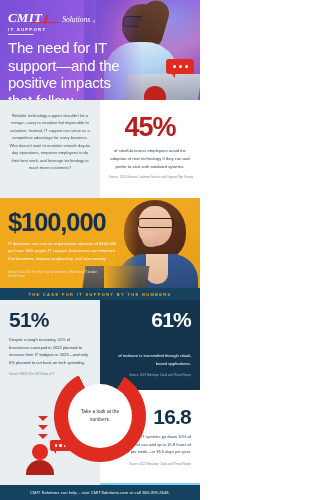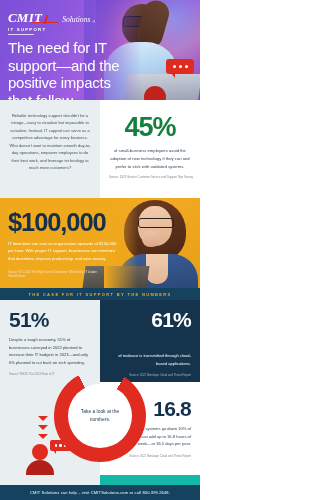--- a/index.html
+++ b/index.html
@@ -96,21 +96,21 @@
   .intro-left{
     width:100px;background:#e9eef1;padding:12px 9px 8px;box-sizing:border-box;
   }
   .intro-left p{
     margin:0;font-size:4.05px;line-height:1.85;color:#3f5360;text-align:center;
   }
   .intro-right{
     width:100px;background:#ffffff;padding:8px 7px 6px;box-sizing:border-box;text-align:center;
   }
   .stat-big{
-    font-size:27px;font-weight:700;color:#15803d;line-height:1;letter-spacing:-1px;margin:6px 0 6px;
+    font-size:27px;font-weight:700;color:#b91c1c;line-height:1;letter-spacing:-1px;margin:6px 0 6px;
   }
   .stat-desc{font-size:4.2px;line-height:1.85;color:#2f4558;margin:0;}
   .src{font-size:2.9px;line-height:1.45;color:#7e8b95;margin-top:5px;text-align:right;}
 
   
   .money{position:relative;width:200px;height:90px;background:#f0a81c;overflow:hidden;}
   .money-photo{
     position:absolute;right:0;top:0;width:84px;height:90px;overflow:hidden;
     background:linear-gradient(160deg,#f2ac22 0%,#e89e18 100%);
   }
@@ -156,26 +156,26 @@
     background:linear-gradient(175deg,#6f6a63 0%,#4b4741 100%);transform:skewX(-8deg);
   }
 
   
   .banner{
     width:200px;height:12px;background:#14425f;display:flex;align-items:center;justify-content:center;
   }
   .banner span{font-size:4px;letter-spacing:1.35px;font-weight:700;color:#f0a81c;text-transform:uppercase;}
 
   
-  .grid{position:relative;width:200px;height:187px;background:#14b8a6;}
+  .grid{position:relative;width:200px;height:187px;background:#7dd3fc;}
   .cell{position:absolute;box-sizing:border-box;}
   .cell-51{left:0;top:0;width:100px;height:94px;background:#e9eef1;padding:9px 9px 6px;}
   .cell-61{left:100px;top:0;width:100px;height:94px;background:#14344d;padding:9px 9px 6px;text-align:right;}
   .cell-mid{left:0;top:94px;width:100px;height:93px;background:#e9eef1;}
-  .cell-168{left:100px;top:82px;width:100px;height:93px;background:#ffffff;padding:16px 9px 6px;text-align:right;}
+  .cell-168{left:100px;top:90px;width:100px;height:93px;background:#ffffff;padding:16px 9px 6px;text-align:right;}
 
   .num-51{font-size:21px;font-weight:700;color:#15304c;line-height:1;letter-spacing:-.8px;margin-bottom:6px;}
   .num-61{font-size:21px;font-weight:700;color:#ffffff;line-height:1;letter-spacing:-.8px;margin-bottom:22px;}
   .num-168{font-size:21px;font-weight:700;color:#15304c;line-height:1;letter-spacing:-.8px;margin-bottom:6px;}
   .txt-dark{font-size:4.1px;line-height:1.85;color:#2f4558;margin:0;}
   .txt-light{font-size:4.1px;line-height:1.85;color:#ffffff;margin:0;}
   .src-l{font-size:2.85px;line-height:1.4;color:#7e8b95;margin-top:7px;}
   .src-w{font-size:2.85px;line-height:1.4;color:#9fb3c4;margin-top:7px;}
 
   

